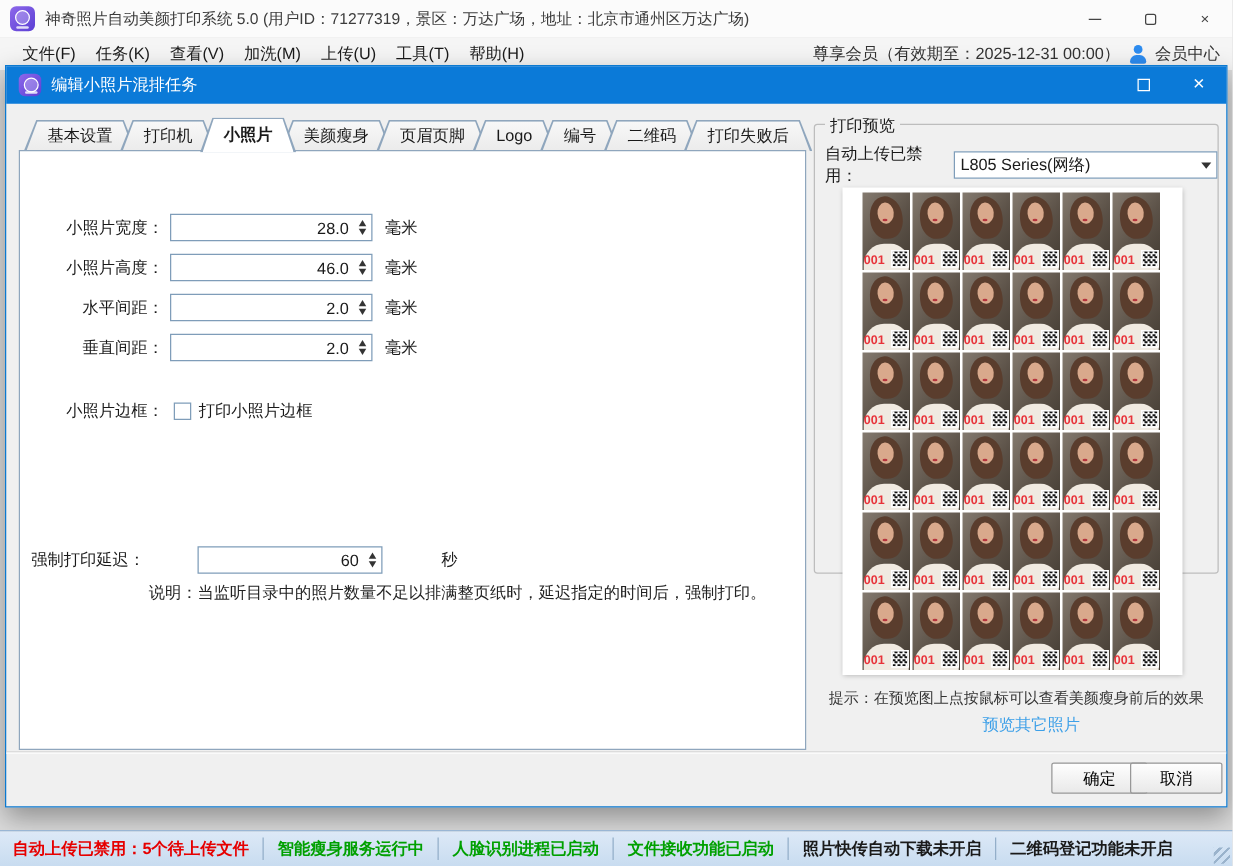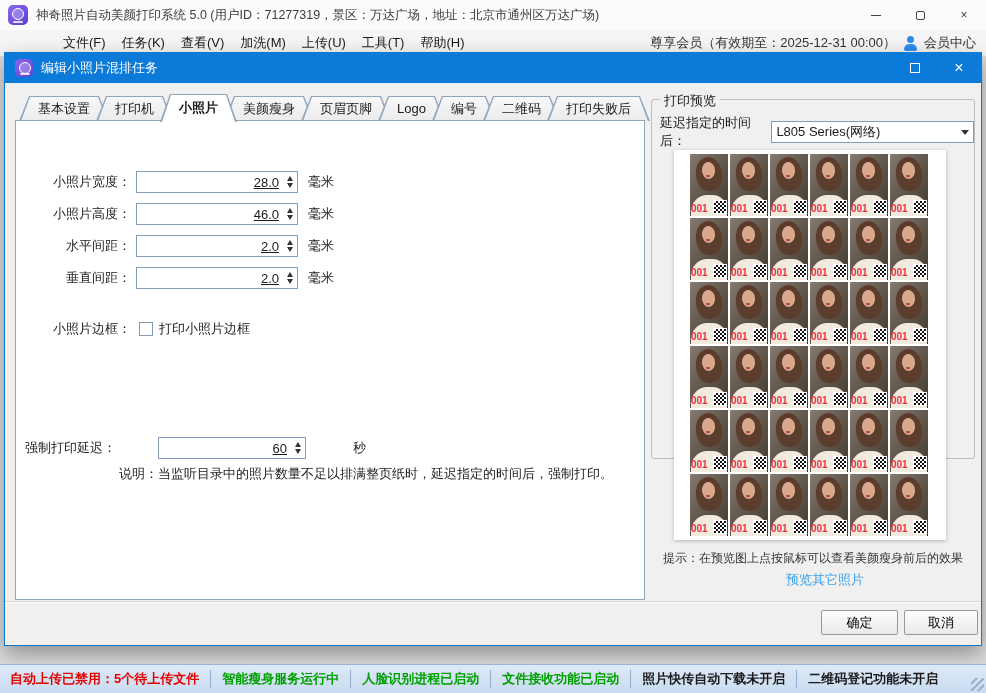--- a/index.html
+++ b/index.html
@@ -83,21 +83,21 @@
   .tab.active { margin-top:0; height:28px; line-height:27px; z-index:6; font-weight:bold; }
   .tab.active .tab-fg { background:#fff; }
 
   
   .content-panel {
     position:absolute; left:10px; top:67px; width:630px; height:480px;
     background:#fff; border:1px solid #8fa6bd; z-index:5;
   }
   .f-row { position:absolute; left:0; height:22px; display:flex; align-items:center; font-size:13px; }
   .f-label { width:115px; text-align:right; }
-  .spin { width:162px; height:22px; margin-left:5px; border:1px solid #7f9db9; background:#fff; display:flex; align-items:center;text-decoration:underline; }
+  .spin { width:162px; height:22px; margin-left:5px; border:1px solid #7f9db9; background:#fff; display:flex; align-items:center; }
   .spin-val { flex:1; text-align:right; padding-right:3px; font-size:13px; }
   .spin-arrows { width:15px; height:100%; display:flex; flex-direction:column; align-items:center; justify-content:center; gap:2px; }
   .arr-up { width:0; height:0; border-left:3.5px solid transparent; border-right:3.5px solid transparent; border-bottom:5px solid #333; }
   .arr-dn { width:0; height:0; border-left:3.5px solid transparent; border-right:3.5px solid transparent; border-top:5px solid #333; }
   .unit { margin-left:10px; }
   .checkbox { width:14px; height:14px; border:1px solid #7f9db9; background:#fff; margin-left:8px; }
   .chk-label { margin-left:6px; }
   .note { position:absolute; left:103px; top:344px; font-size:13px; color:#222; }
 
   
@@ -129,21 +129,21 @@
   .ph-qr {
     right:1px; bottom:2px; width:14px; height:14px; border:1px solid #fff;
     background:conic-gradient(#111 25%, #fff 0 50%, #111 0 75%, #fff 0) 0 0 / 4px 4px #fff;
   }
   .tip { position:absolute; top:450px; left:0; width:100%; text-align:center; font-size:12px; color:#333; }
   .preview-link { position:absolute; top:471px; left:12px; width:100%; text-align:center; font-size:13px; color:#3da0e8; }
 
   
   .dlg-sep { position:absolute; left:0; right:0; top:548px; height:0; border-top:1px solid #d5d5d5; border-bottom:1px solid #fdfdfd; }
   .btn { position:absolute; top:557px; height:25px; background:linear-gradient(#fefefe,#e9e9e9); border:1px solid #989898; border-radius:2px; font-size:13px; display:flex; align-items:center; justify-content:center; font-family:inherit; }
-  .btn-ok { left:816px; width:77px; }
+  .btn-ok { left:836px; width:77px; }
   .btn-cancel { left:899px; width:74px; }
 </style>
 </head>
 <body>
 
 <div class="titlebar">
   <span class="app-icon"></span>
   <span class="win-title">神奇照片自动美颜打印系统 5.0 (用户ID：71277319，景区：万达广场，地址：北京市通州区万达广场)</span>
   <div class="win-controls">
     <span class="win-btn">
@@ -152,21 +152,21 @@
     <span class="win-btn">
         <span class="glyph-max"></span>
       </span>
     <span class="win-btn">
         <span>×</span>
       </span>
   </div>
 </div>
 
 <div class="menubar">
-  <span style="display:flex;margin-left:45px;">
+  <span style="display:flex;">
       <span class="menu-item">文件(F)</span>
       <span class="menu-item">任务(K)</span>
       <span class="menu-item">查看(V)</span>
       <span class="menu-item">加洗(M)</span>
       <span class="menu-item">上传(U)</span>
       <span class="menu-item">工具(T)</span>
       <span class="menu-item">帮助(H)</span>
     </span>
   <span class="menubar-right">
     <span>尊享会员（有效期至：2025-12-31 00:00）</span>
@@ -264,21 +264,21 @@
           </span>
       </span>
       <span class="unit" style="margin-left:8px;">秒</span>
     </div>
     <div class="note">说明：当监听目录中的照片数量不足以排满整页纸时，延迟指定的时间后，强制打印。</div>
   </div>
 
   <div class="preview-group">
     <span class="legend">打印预览</span>
     <div class="printer-row">
-      <span>延迟指定的时间后：</span>
+      <span>自动上传已禁用：</span>
       <span class="combo">
         <span class="combo-val">L805 Series(网络)</span>
         <span class="combo-arrow"></span>
       </span>
     </div>
     <div class="preview-page">
       <div class="photo-grid">
           <div class="photo">
             <i class="ph-hair"></i>
             <i class="ph-face"></i>

